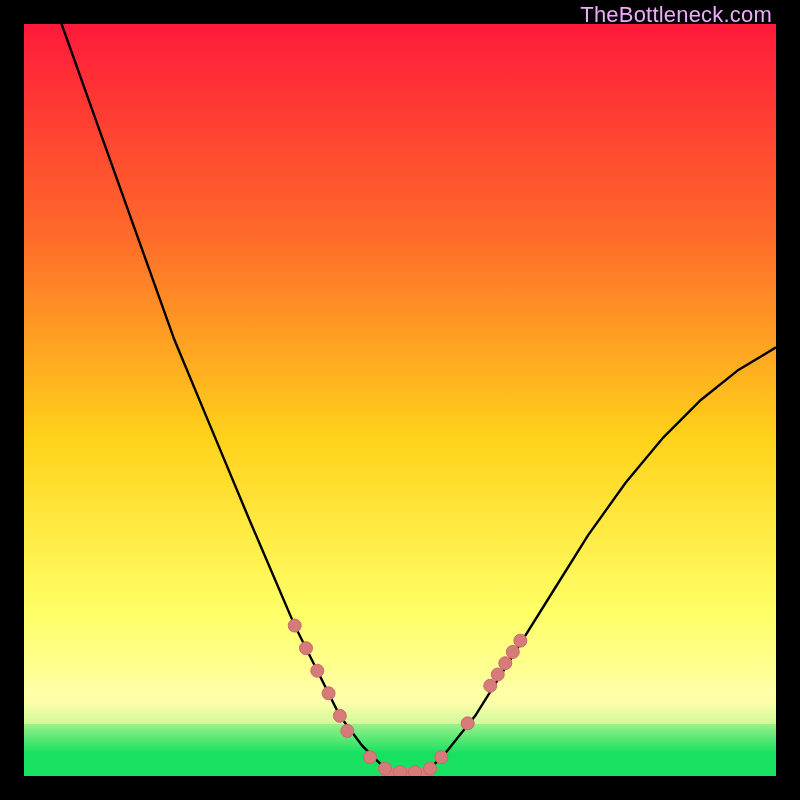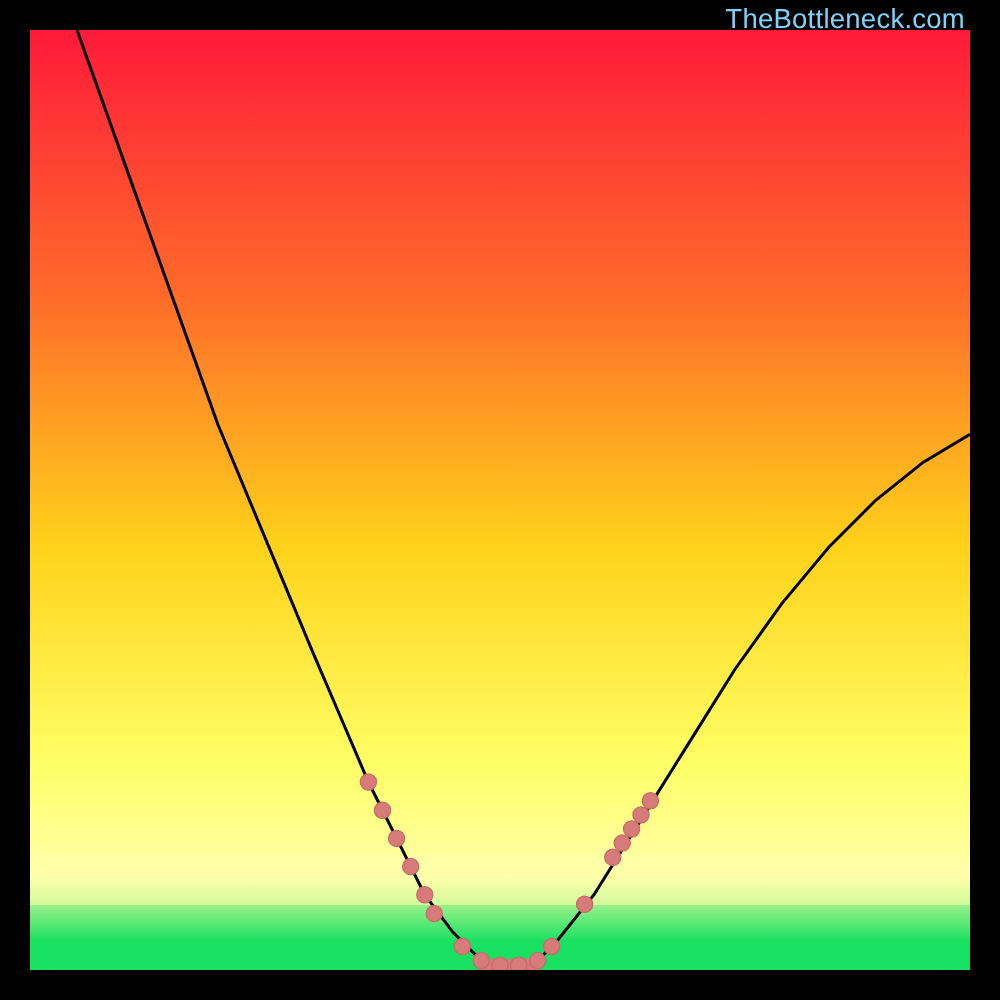--- a/index.html
+++ b/index.html
@@ -23,21 +23,21 @@
     position: absolute;
     left: 0;
     top: 0;
     width: 752px;
     height: 752px;
   }
   .watermark {
     position: absolute;
     top: 2px;
     right: 28px;
-    color: #7dd3fc;
+    color: #f0abfc;
     font-size: 22px;
     font-weight: 500;
     letter-spacing: 0.2px;
     z-index: 10;
   }
   svg {
     display: block;
   }
 </style>
 </head>

